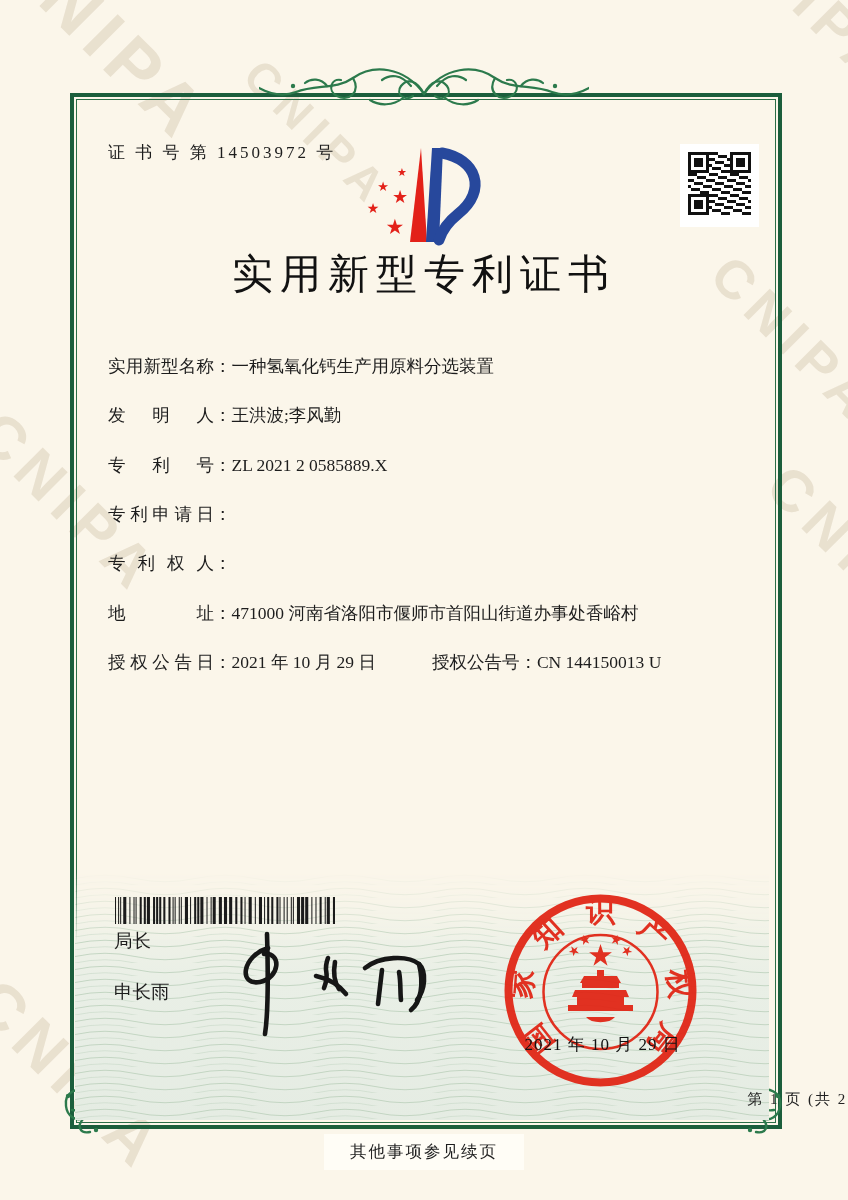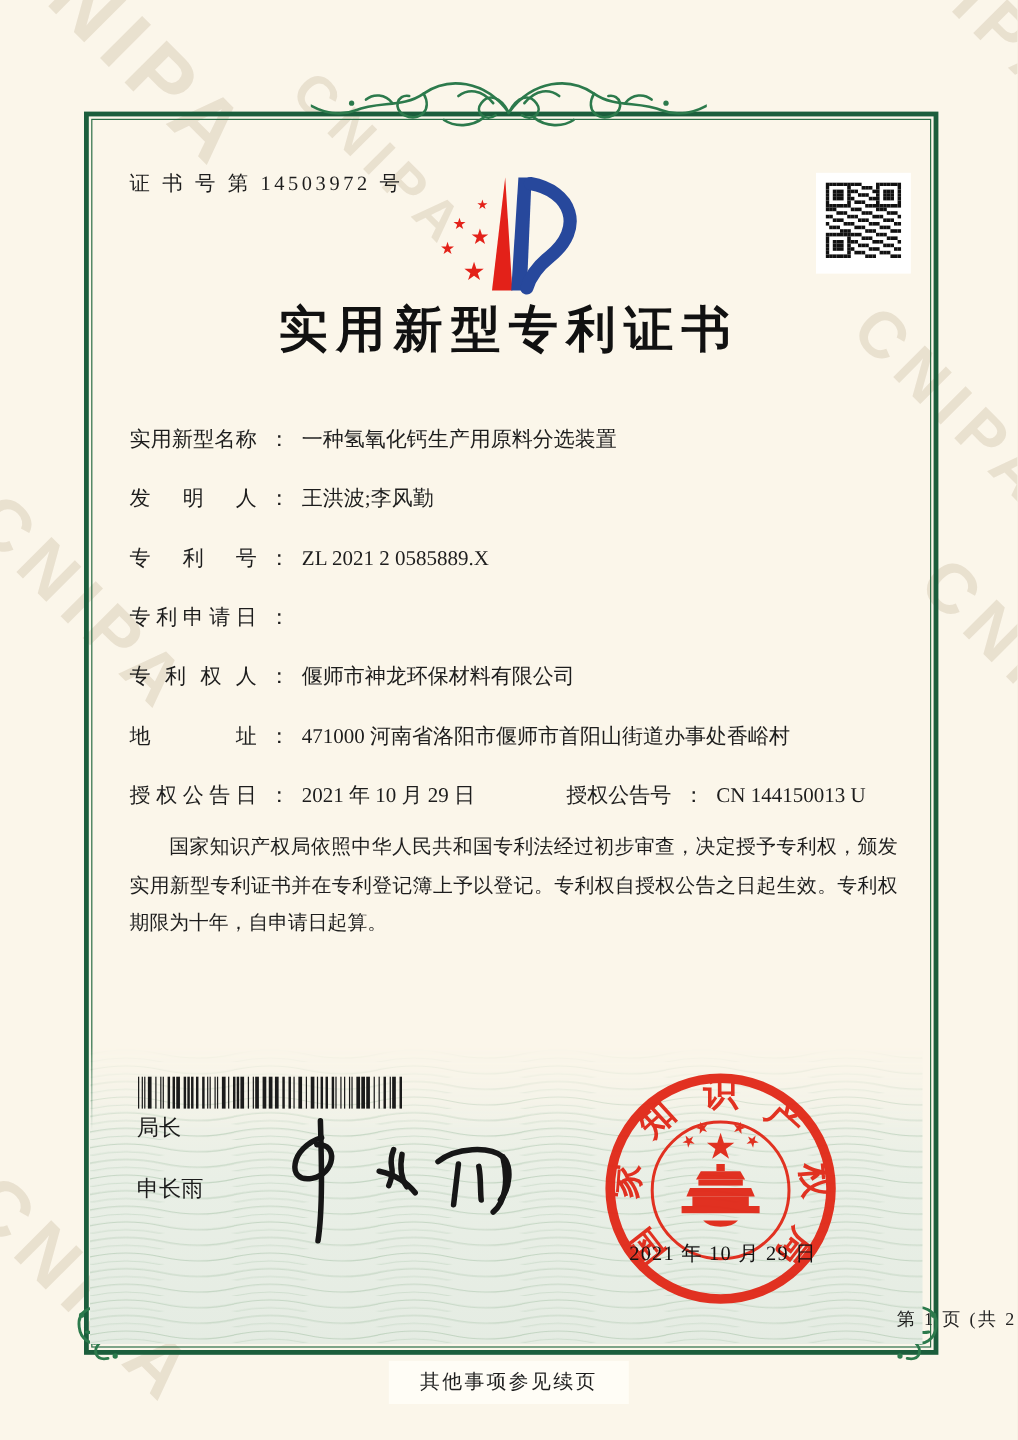--- a/index.html
+++ b/index.html
@@ -15,26 +15,26 @@
   .frame::before{content:"";position:absolute;inset:2px;border:1px solid #2b6e47;}
 
   .ornament-top{position:absolute;left:259px;top:56px;z-index:2;}
   .corner{position:absolute;z-index:2;}
 
   
   .cert-no{position:absolute;left:108px;top:141px;font-size:17px;letter-spacing:3px;color:#1d1d1d;z-index:3;}
   .logo{position:absolute;left:342px;top:136px;width:145px;height:118px;z-index:3;}
   .logo .star{position:absolute;color:#e32119;line-height:1;transform:translate(-50%,-50%);}
   .qr-box{position:absolute;left:680px;top:144px;background:#fff;padding:8px;z-index:3;}
-  .title{position:absolute;left:0;top:247px;width:100%;text-align:center;font-size:41px;font-weight:bold;
+  .title{position:absolute;left:0;top:247px;width:100%;text-align:center;font-size:41px;font-weight:normal;
          letter-spacing:7px;color:#111;z-index:3;}
 
   
   .fields{position:absolute;left:108px;top:352px;width:648px;font-size:17.5px;color:#1d1d1d;z-index:3;}
-  .frow{margin-bottom:21px;line-height:1.62;display:flex;align-items:baseline;flex-wrap:nowrap;gap:10px;}
+  .frow{margin-bottom:21px;line-height:1.62;display:flex;align-items:baseline;flex-wrap:nowrap;}
   .flabel{display:inline-block;width:106px;text-align:justify;text-align-last:justify;flex:0 0 auto;}
   .fcolon{flex:0 0 auto;}
   .fvalue{flex:0 1 auto;}
   .gap{width:56px;flex:0 0 auto;}
 
   
   .body-text{position:absolute;left:108px;top:690px;width:640px;font-size:16.5px;line-height:1.92;color:#1d1d1d;z-index:3;}
   .body-text p{margin:0;text-indent:2em;text-align:justify;}
 
   
@@ -366,40 +366,38 @@
         <span class="fcolon">：</span>
       <span class="fvalue">ZL 2021 2 0585889.X</span>
     </div>
     <div class="frow">
       <span class="flabel">专利申请日</span>
         <span class="fcolon">：</span>
     </div>
     <div class="frow">
       <span class="flabel">专利权人</span>
         <span class="fcolon">：</span>
-      <span class="fvalue">偃师市神龙环保材料有限公司</span>
     </div>
     <div class="frow">
       <span class="flabel">地址</span>
         <span class="fcolon">：</span>
       <span class="fvalue">471000 河南省洛阳市偃师市首阳山街道办事处香峪村</span>
     </div>
     <div class="frow">
       <span class="flabel">授权公告日</span>
         <span class="fcolon">：</span>
       <span class="fvalue">2021 年 10 月 29 日</span>
       <span class="gap"></span>
       <span>授权公告号</span>
         <span class="fcolon">：</span>
       <span class="fvalue">CN 144150013 U</span>
     </div>
   </div>
 
   <div class="body-text">
-    <p>国家知识产权局依照中华人民共和国专利法经过初步审查，决定授予专利权，颁发实用新型专利证书并在专利登记簿上予以登记。专利权自授权公告之日起生效。专利权期限为十年，自申请日起算。</p>
   </div>
 
   <div class="band">
     <svg viewBox="0 0 694 248" preserveAspectRatio="none">
       <defs>
         <pattern id="wv" width="120" height="13" patternUnits="userSpaceOnUse">
           <path d="M0,6.5 Q30,0 60,6.5 T120,6.5" fill="none" stroke="#b7cdb7" stroke-width="1"></path>
           <path d="M0,13 Q30,6.5 60,13 T120,13" fill="none" stroke="#c6d8c6" stroke-width=".8"></path>
         </pattern>
       </defs>

